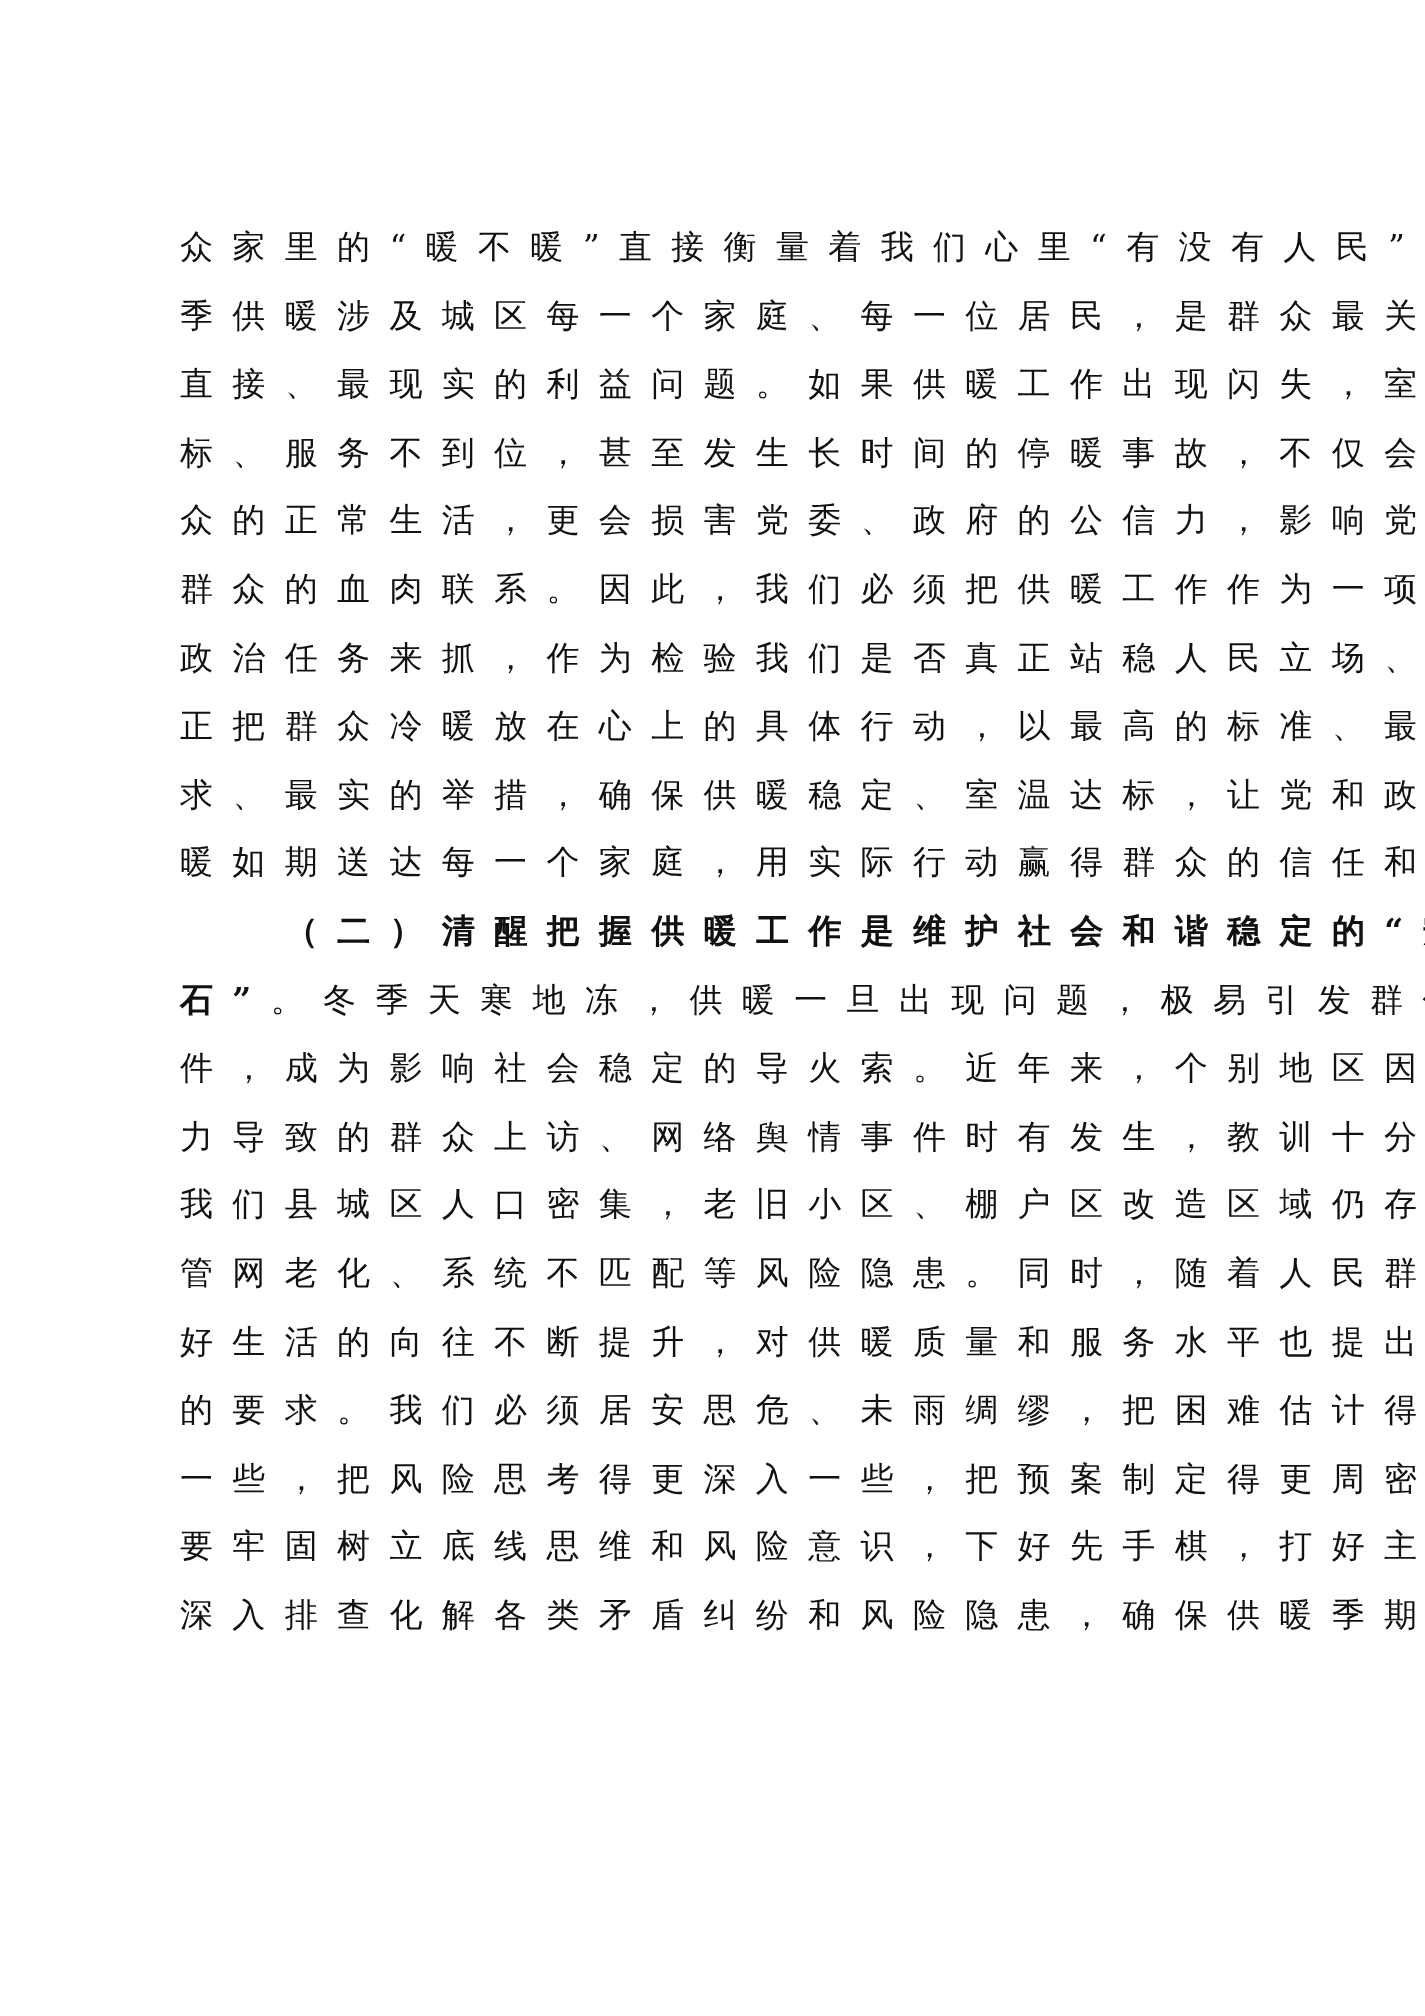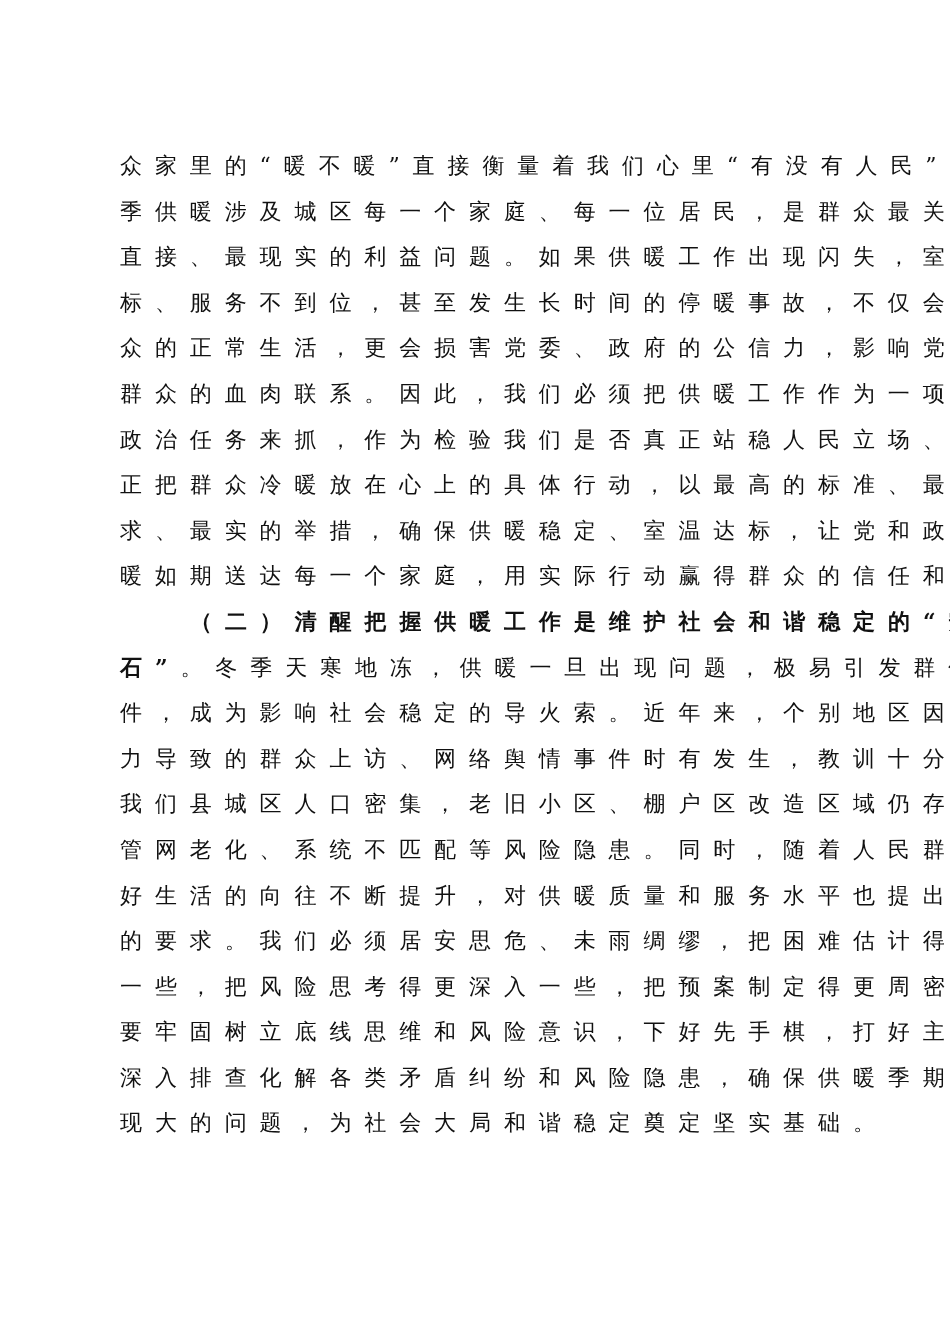--- a/index.html
+++ b/index.html
@@ -67,17 +67,16 @@
       <div class="line"><span class="heading" style="font-weight:bold;">石”</span><span>。冬季天寒地冻，供暖一旦出现问题，极易引发群体性事</span></div>
       <div class="line">件，成为影响社会稳定的导火索。近年来，个别地区因供暖不</div>
       <div class="line">力导致的群众上访、网络舆情事件时有发生，教训十分深刻。</div>
       <div class="line">我们县城区人口密集，老旧小区、棚户区改造区域仍存在一些</div>
       <div class="line">管网老化、系统不匹配等风险隐患。同时，随着人民群众对美</div>
       <div class="line">好生活的向往不断提升，对供暖质量和服务水平也提出了更高</div>
       <div class="line">的要求。我们必须居安思危、未雨绸缪，把困难估计得更充分</div>
       <div class="line">一些，把风险思考得更深入一些，把预案制定得更周密一些。</div>
       <div class="line">要牢固树立底线思维和风险意识，下好先手棋，打好主动仗，</div>
       <div class="line">深入排查化解各类矛盾纠纷和风险隐患，确保供暖季期间不出</div>
-      <div class="line">现大的问题，为社会大局和谐稳定奠定坚实基础。</div>
     </div>
 
   </div>
 </div>
 
 </body></html>

